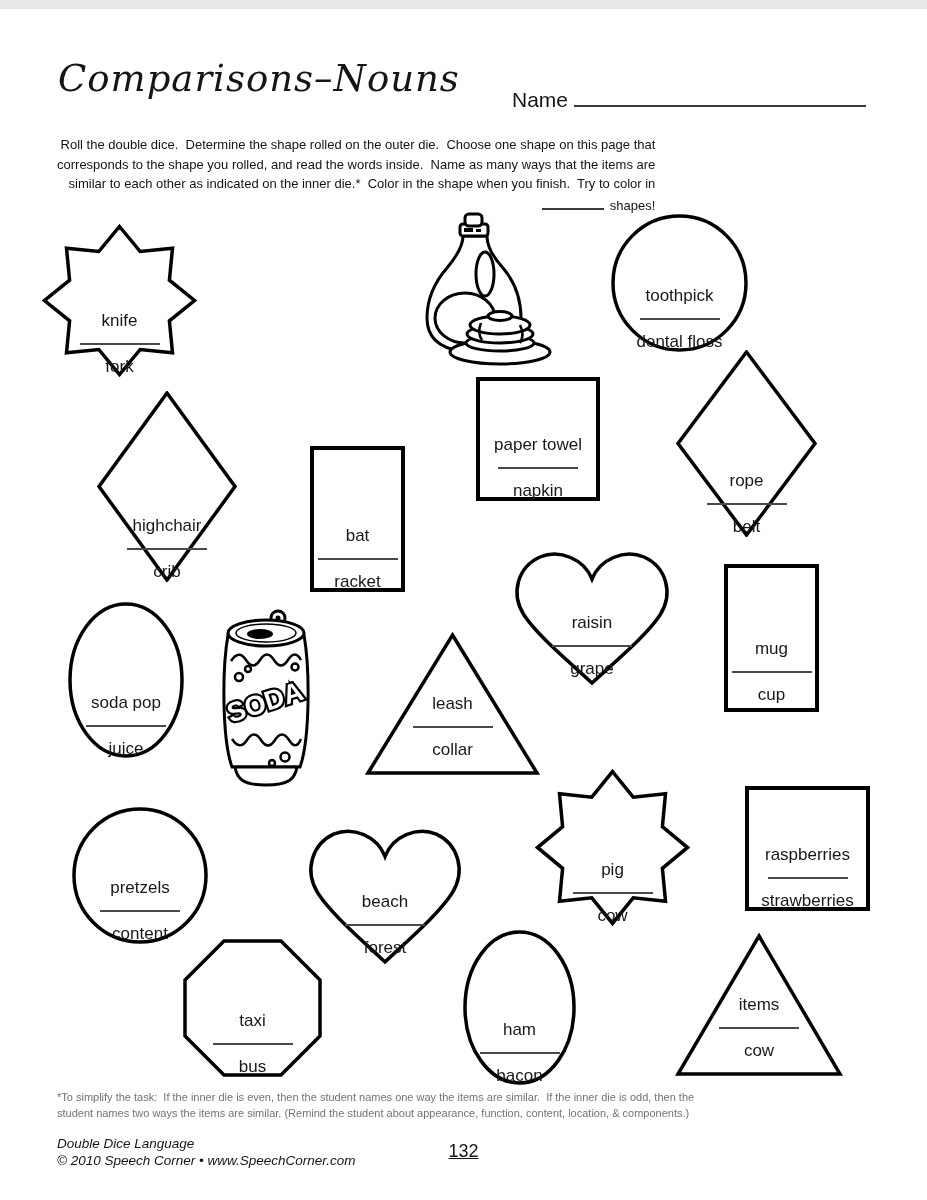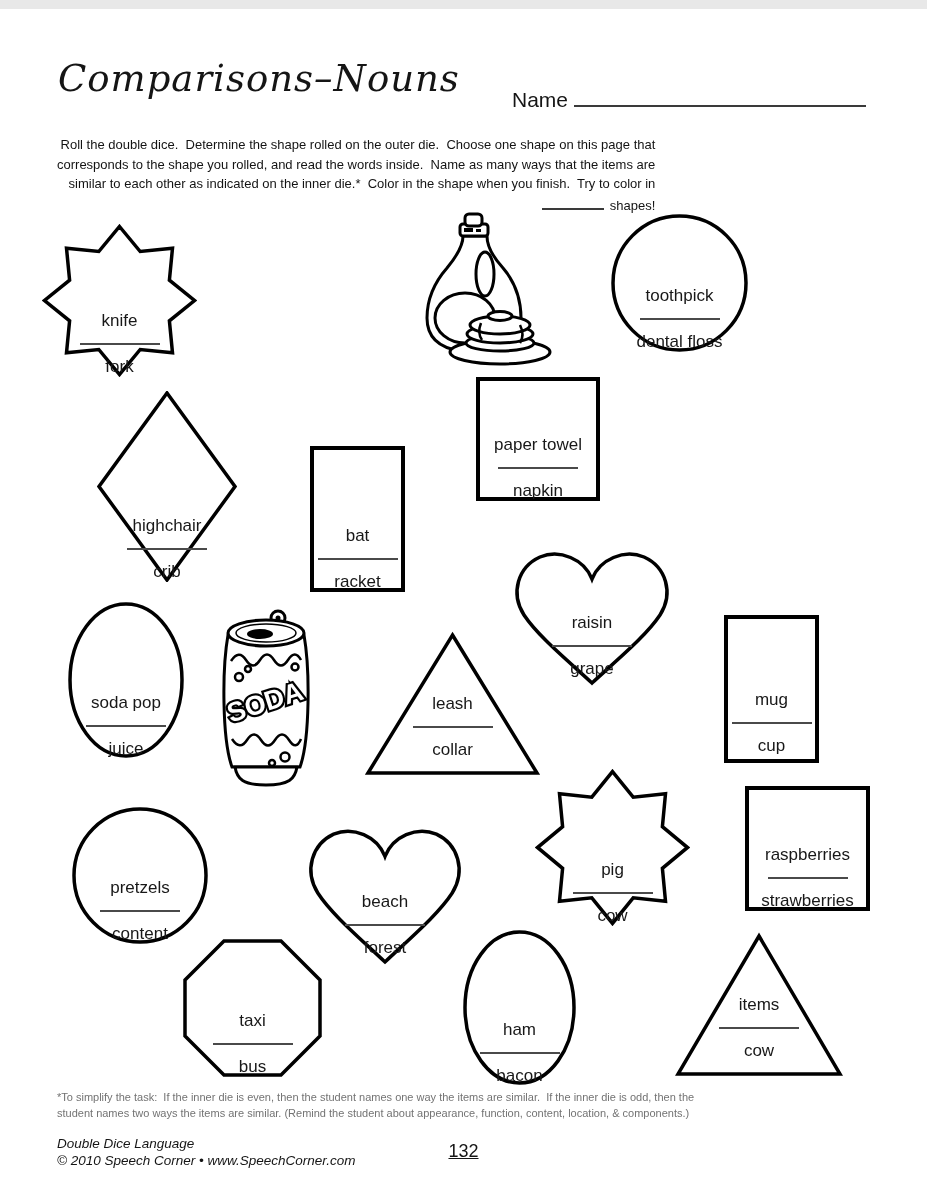--- a/index.html
+++ b/index.html
@@ -107,20 +107,30 @@
     <svg viewBox="0 0 124 124" width="124" height="124">
       <rect class="ol-r" x="2" y="2" width="120" height="120"></rect>
     </svg>
     <div class="words">
       <span>paper towel</span>
       <div class="wline"></div>
       <span>napkin</span>
     </div>
   </div>
 
+  <div class="shape" style="left:676px;top:341px;width:141px;height:187px">
+    <svg viewBox="0 0 141 187" width="141" height="187">
+      <polygon class="ol" points="70.5,2 139,93.5 70.5,185 2,93.5"></polygon>
+    </svg>
+    <div class="words">
+      <span>rope</span>
+      <div class="wline"></div>
+      <span>belt</span>
+    </div>
+  </div>
 
   <div class="shape" style="left:97px;top:382px;width:140px;height:191px">
     <svg viewBox="0 0 140 191" width="140" height="191">
       <polygon class="ol" points="70,2 138,95.5 70,189 2,95.5"></polygon>
     </svg>
     <div class="words">
       <span>highchair</span>
       <div class="wline"></div>
       <span>crib</span>
     </div>
@@ -141,21 +151,21 @@
     <svg viewBox="0 0 168 140" width="168" height="140">
       <path class="ol" d="M84,32 C76,12 52,2 32,10 C10,20 2,46 16,68 C30,89 58,112 84,136 C110,112 138,89 152,68 C166,46 158,20 136,10 C116,2 92,12 84,32 Z"></path>
     </svg>
     <div class="words">
       <span>raisin</span>
       <div class="wline"></div>
       <span>grape</span>
     </div>
   </div>
 
-  <div class="shape" style="left:724px;top:606px;width:95px;height:141px">
+  <div class="shape" style="left:724px;top:555px;width:95px;height:141px">
     <svg viewBox="0 0 95 148" width="95" height="148">
       <rect class="ol-r" x="2" y="2" width="91" height="144"></rect>
     </svg>
     <div class="words">
       <span>mug</span>
       <div class="wline"></div>
       <span>cup</span>
     </div>
   </div>
 

